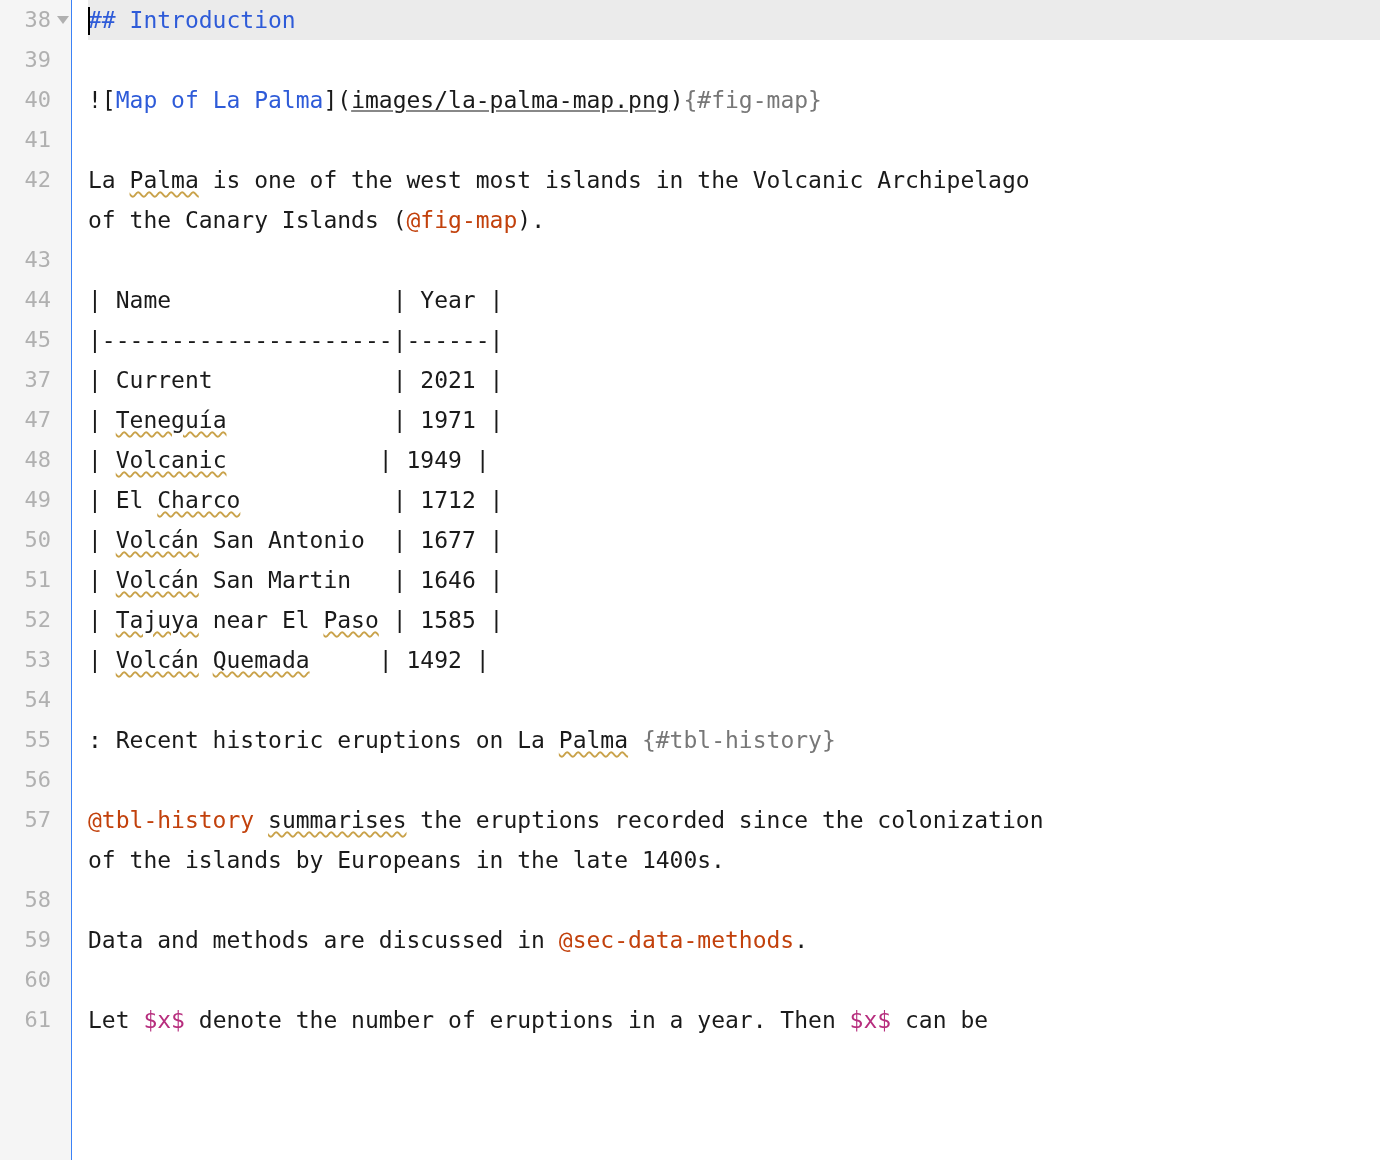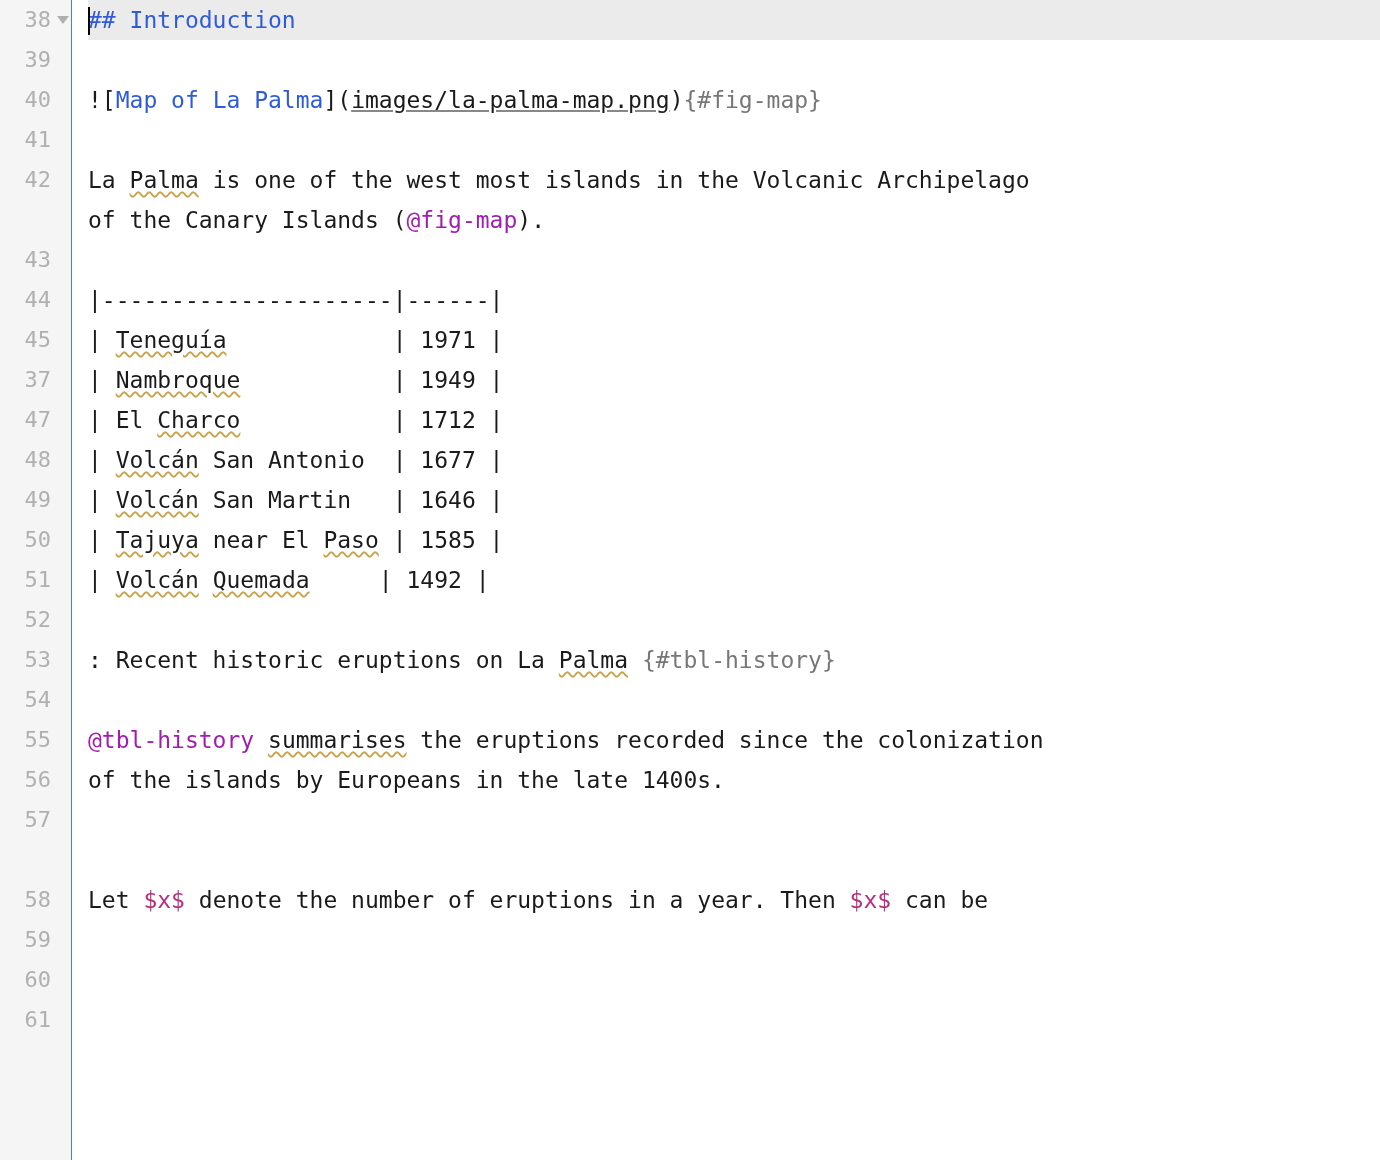--- a/index.html
+++ b/index.html
@@ -71,21 +71,21 @@
     width: 2px; height: 28px;
     background: #000000;
     z-index: 2;
   }
   
   .tok-heading { color: #2e5bd8; }
   .tok-default { color: #1a1a1a; }
   .tok-link    { color: #2e5bd8; text-align: center; }
   .tok-url     { color: #1a1a1a; text-decoration: underline; text-decoration-color: #888; }
   .tok-attr    { color: #777777; }
-  .tok-ref     { color: #a21caf; }
+  .tok-ref     { color: #c2410c; }
   .tok-math    { color: #b72e7e; }
   
   .wavy {
     text-decoration-line: underline;
     text-decoration-style: wavy;
     text-decoration-color: #c9a24a;
     text-decoration-thickness: 1.5px;
     text-underline-offset: 3px;
   }
 </style>
@@ -123,30 +123,33 @@
       <div class="gln wrap-spacer"></div>
     </div>
   <div class="code" id="code">
       <div class="cline"><div class="active-line-bg"></div><div class="cursor"></div><span class="tok tok-heading">## Introduction</span></div>
       <div class="cline"></div>
       <div class="cline"><span class="tok tok-default">![</span><span class="tok tok-link">Map of La Palma</span><span class="tok tok-default">](</span><span class="tok tok-url">images/la-palma-map.png</span><span class="tok tok-default">)</span><span class="tok tok-attr">{#fig-map}</span></div>
       <div class="cline"></div>
       <div class="cline"><span class="tok tok-default">La </span><span class="tok tok-default wavy">Palma</span><span class="tok tok-default"> is one of the west most islands in the Volcanic Archipelago </span></div>
       <div class="cline"><span class="tok tok-default">of the Canary Islands (</span><span class="tok tok-ref">@fig-map</span><span class="tok tok-default">).</span></div>
       <div class="cline"></div>
+      <div class="cline"><span class="tok tok-default">| Name                | Year |</span></div>
       <div class="cline"><span class="tok tok-default">|---------------------|------|</span></div>
+      <div class="cline"><span class="tok tok-default">| Current             | 2021 |</span></div>
       <div class="cline"><span class="tok tok-default">| </span><span class="tok tok-default wavy">Teneguía</span><span class="tok tok-default">            | 1971 |</span></div>
-      <div class="cline"><span class="tok tok-default">| </span><span class="tok tok-default wavy">Nambroque</span><span class="tok tok-default">           | 1949 |</span></div>
+      <div class="cline"><span class="tok tok-default">| </span><span class="tok tok-default wavy">Volcanic</span><span class="tok tok-default">           | 1949 |</span></div>
       <div class="cline"><span class="tok tok-default">| El </span><span class="tok tok-default wavy">Charco</span><span class="tok tok-default">           | 1712 |</span></div>
       <div class="cline"><span class="tok tok-default">| </span><span class="tok tok-default wavy">Volcán</span><span class="tok tok-default"> San Antonio  | 1677 |</span></div>
       <div class="cline"><span class="tok tok-default">| </span><span class="tok tok-default wavy">Volcán</span><span class="tok tok-default"> San Martin   | 1646 |</span></div>
       <div class="cline"><span class="tok tok-default">| </span><span class="tok tok-default wavy">Tajuya</span><span class="tok tok-default"> near El </span><span class="tok tok-default wavy">Paso</span><span class="tok tok-default"> | 1585 |</span></div>
       <div class="cline"><span class="tok tok-default">| </span><span class="tok tok-default wavy">Volcán</span><span class="tok tok-default"> </span><span class="tok tok-default wavy">Quemada</span><span class="tok tok-default">     | 1492 |</span></div>
       <div class="cline"></div>
       <div class="cline"><span class="tok tok-default">: Recent historic eruptions on La </span><span class="tok tok-default wavy">Palma</span><span class="tok tok-default"> </span><span class="tok tok-attr">{#tbl-history}</span></div>
       <div class="cline"></div>
       <div class="cline"><span class="tok tok-ref">@tbl-history</span><span class="tok tok-default"> </span><span class="tok tok-default wavy">summarises</span><span class="tok tok-default"> the eruptions recorded since the colonization </span></div>
       <div class="cline"><span class="tok tok-default">of the islands by Europeans in the late 1400s.</span></div>
       <div class="cline"></div>
+      <div class="cline"><span class="tok tok-default">Data and methods are discussed in </span><span class="tok tok-ref">@sec-data-methods</span><span class="tok tok-default">.</span></div>
       <div class="cline"></div>
       <div class="cline"><span class="tok tok-default">Let </span><span class="tok tok-math">$x$</span><span class="tok tok-default"> denote the number of eruptions in a year. Then </span><span class="tok tok-math">$x$</span><span class="tok tok-default"> can be </span></div>
     </div>
 </div>
 
 </body></html>

